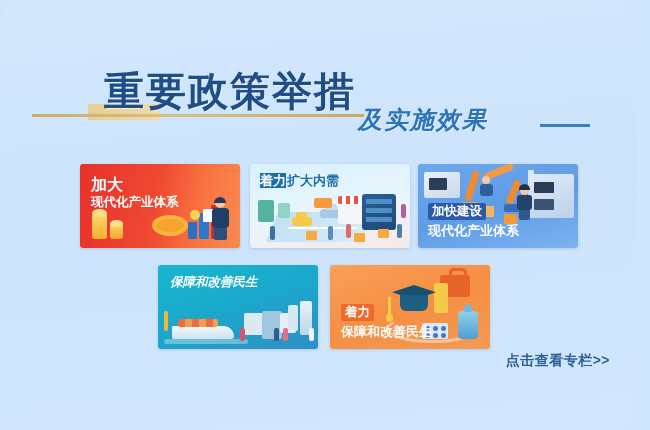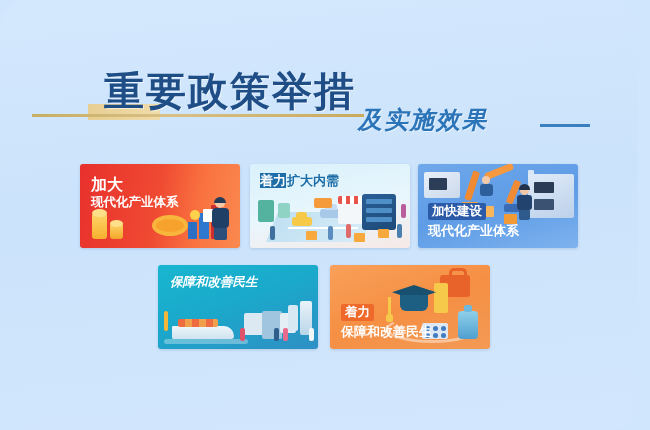--- a/index.html
+++ b/index.html
@@ -335,14 +335,15 @@
       <div class="c5-tassel"></div>
       <div class="c5-pill"></div>
       <div class="c5-bottle"></div>
     </div>
     <div class="lbl">
       <span class="ln ln1">着力</span>
       <span class="ln ln2">保障和改善民生</span>
     </div>
   </div>
 
+  <div class="more-link">点击查看专栏&gt;&gt;</div>
 
 </div>
 
 </body></html>

